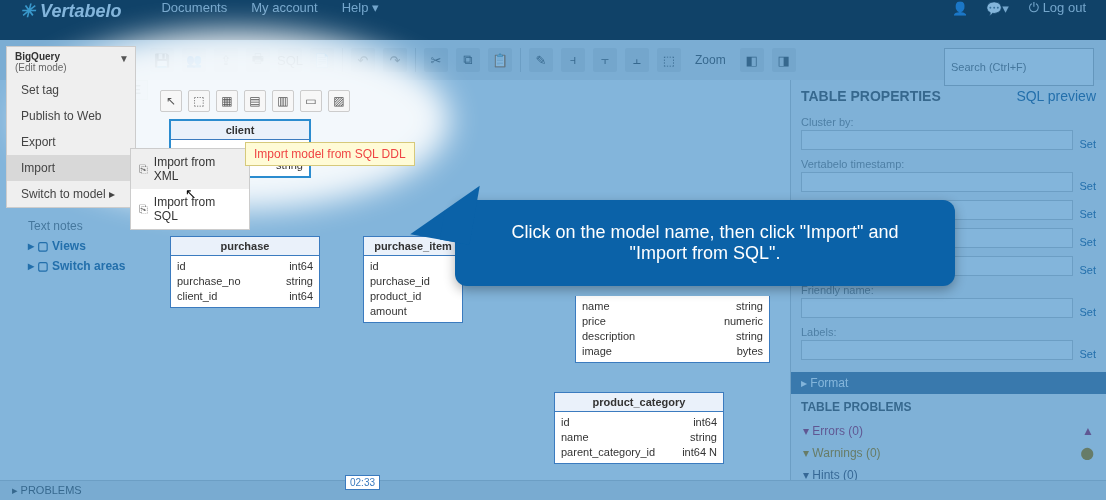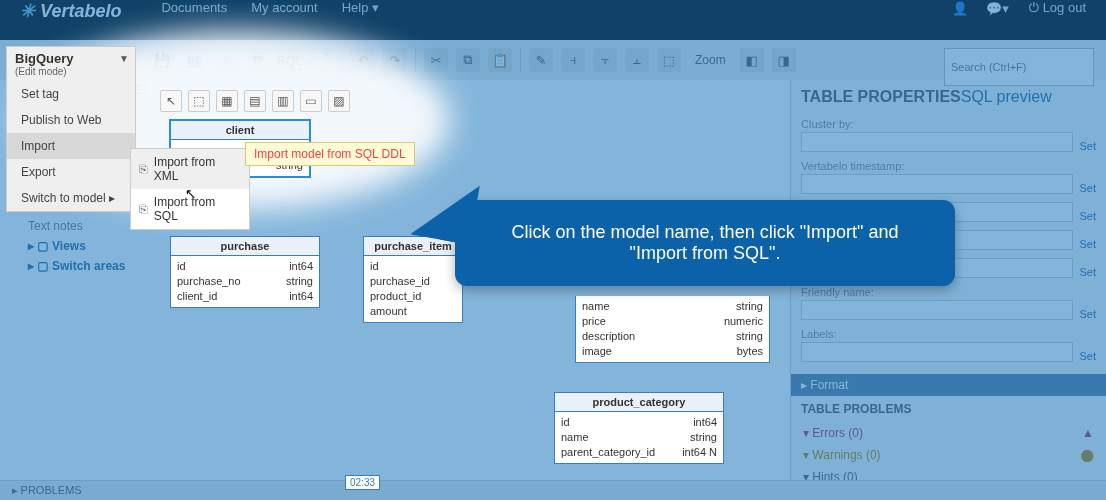--- a/index.html
+++ b/index.html
@@ -13,21 +13,21 @@
 .header-menu span{cursor:pointer;color:#ddd}
 .header-right{margin-left:auto;display:flex;align-items:center;gap:20px;padding-right:20px}
 .header-right span{cursor:pointer;font-size:13px;color:#ddd}
 .usericon{width:14px;height:14px;display:inline-block}
 .toolbar{position:absolute;top:40px;left:0;right:0;height:40px;background:#eee;display:flex;align-items:center;padding-left:150px;gap:8px;z-index:1}
 .tbicon{width:24px;height:24px;background:#ddd;border-radius:2px;display:inline-flex;align-items:center;justify-content:center;font-size:13px;color:#555;cursor:pointer}
 .tb-sep{width:1px;height:24px;background:#ccc}
 .zoom{font-size:12px;color:#555;margin:0 6px}
 .searchbox{position:absolute;right:12px;top:48px;width:150px;height:22px;border:1px solid #bbb;background:#fff;font-size:11px;padding:18px 6px;color:#888;z-index:2}
 .model-panel{position:absolute;left:6px;top:46px;width:130px;background:#efefef;border:1px solid #ccc;z-index:60;font-size:12px}
-.model-title{padding:4px 8px 0 8px;font-weight:bold;font-size:13px;color:#333}
+.model-title{padding:4px 8px 0 8px;font-weight:bold;font-size:10px;color:#333}
 .model-sub{padding:0 8px 4px 8px;font-size:10px;color:#666}
 .model-title-row{display:flex;align-items:flex-start}
 .model-arrow{margin-left:auto;padding:6px 6px 0 0;font-size:10px;color:#555}
 .model-item{padding:6px 14px;color:#444;cursor:pointer}
 .model-item:hover,.model-item.hover{background:#d8d8d8}
 .submenu{position:absolute;left:130px;top:148px;width:120px;background:#efefef;border:1px solid #ccc;z-index:60;font-size:12px}
 .sub-item{padding:6px 8px;display:flex;align-items:center;gap:6px;cursor:pointer;color:#333}
 .sub-item.hover{background:#fff}
 .sub-icon{font-size:11px;color:#666}
 .tooltip{position:absolute;left:245px;top:142px;background:#fffbd6;border:1px solid #d6c97a;padding:4px 8px;font-size:12px;color:#ef4444;z-index:62}
@@ -36,21 +36,21 @@
 .tree-row{padding:3px 0 3px 20px;color:#2a6496;font-weight:bold}
 .tree-row.plain{font-weight:normal;color:#777}
 .canvas-toolbar{position:absolute;left:160px;top:90px;display:flex;gap:6px;z-index:60;align-items:center}
 .ct-icon{width:22px;height:22px;border:1px solid #ccc;background:#f7f7f7;border-radius:2px;display:inline-flex;align-items:center;justify-content:center;font-size:12px;color:#555;cursor:pointer}
 .entity{position:absolute;border:1px solid #3b7bbf;background:#fff;font-size:11px;z-index:55}
 .entity .eh{background:#eaf1fa;border-bottom:1px solid #3b7bbf;text-align:center;font-weight:bold;padding:3px;color:#333}
 .entity .eb{padding:3px 6px}
 .entity .row{display:flex;justify-content:space-between;color:#333;line-height:15px}
 .entity.sel{border-color:#2b8ccf;box-shadow:0 0 0 1px #2b8ccf}
 .right-panel{position:absolute;right:0;top:80px;width:316px;bottom:20px;background:#f7f7f7;border-left:1px solid #ccc;z-index:1;font-size:12px}
-.rp-head{display:flex;padding:8px 10px;font-weight:bold;color:#555;font-size:16px}
+.rp-head{display:flex;justify-content:space-between;padding:8px 10px;font-weight:bold;color:#555;font-size:14px}
 .rp-head .sqlprev{color:#2a6496;font-weight:normal}
 .rp-field{padding:4px 10px}
 .rp-label{font-size:11px;color:#888;margin-bottom:2px}
 .rp-input{display:flex;align-items:flex-end;gap:6px}
 .rp-box{flex:1;height:20px;border:1px solid #ccc;background:#fff}
 .rp-set{color:#2a6496;font-size:11px;cursor:pointer}
 .rp-sec{background:#5b7a99;color:#fff;padding:4px 10px;font-size:12px;margin-top:8px}
 .rp-sec2{padding:6px 10px;font-weight:bold;color:#555}
 .rp-prob{padding:4px 12px;font-size:12px}
 .rp-prob.err{color:#b03060}
@@ -109,22 +109,22 @@
 <div class="model-panel">
   <div class="model-title-row">
     <div>
       <div class="model-title">BigQuery</div>
       <div class="model-sub">(Edit mode)</div>
     </div>
     <span class="model-arrow">▼</span>
   </div>
   <div class="model-item">Set tag</div>
   <div class="model-item">Publish to Web</div>
+  <div class="model-item">Export</div>
   <div class="model-item hover">Import</div>
-  <div class="model-item">Export</div>
   <div class="model-item">Switch to model ▸</div>
 </div>
 
 <div class="submenu">
   <div class="sub-item">
     <span class="sub-icon">⎘</span>
     <span>Import from XML</span>
   </div>
   <div class="sub-item hover">
     <span class="sub-icon">⎘</span>

